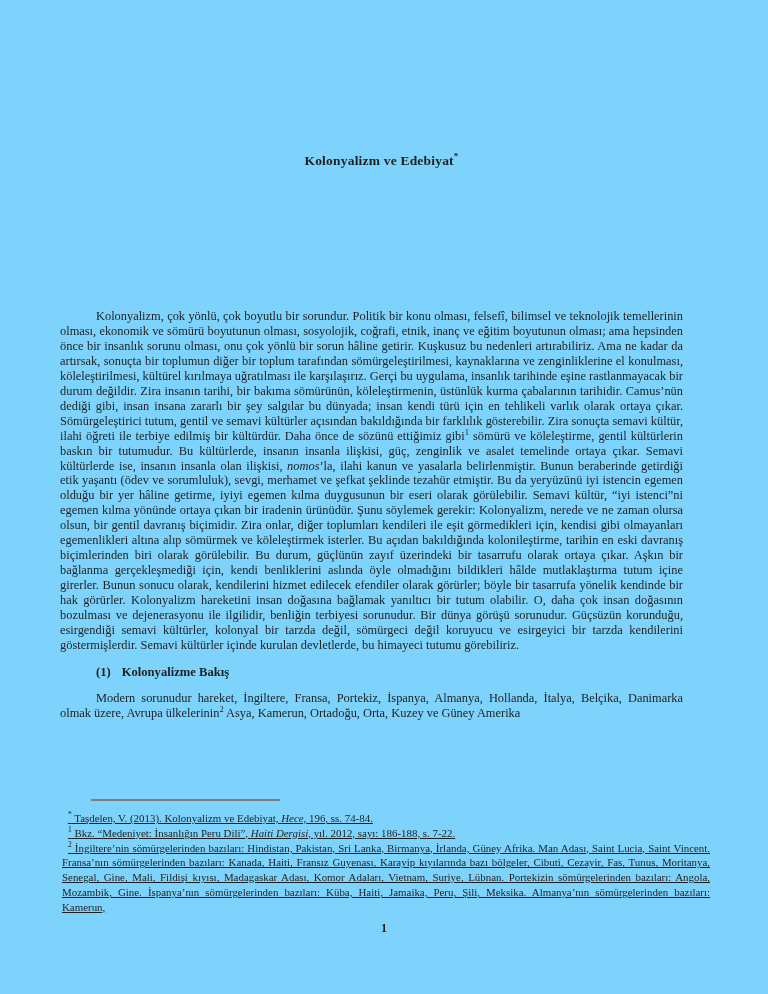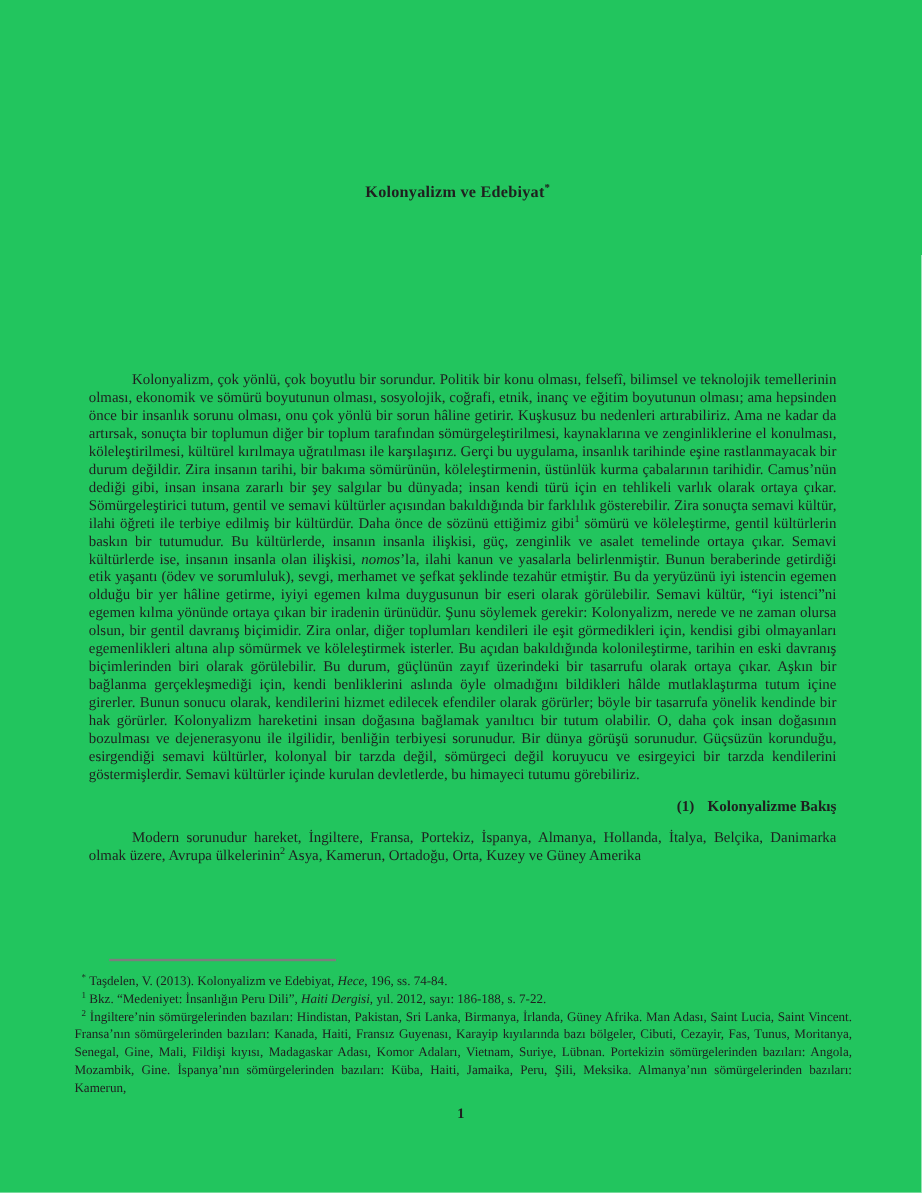--- a/index.html
+++ b/index.html
@@ -1,77 +1,77 @@
 <!DOCTYPE html>
 <html><head>
 <meta charset="utf-8">
 <style>
   html, body { margin:0; padding:0; background:#ffffff; }
   .page {
     position:relative;
     width:768px;
     height:994px;
-    background:#22c55e;
+    background:#7dd3fc;
     color:#1f1f1f;
     font-family:"Liberation Serif","DejaVu Serif",serif;
     overflow:hidden;
     margin:0 auto;
   }
   .title {
     position:absolute;
     top:151px;
     left:70px;
     right:75px;
     text-align:center;
     font-weight:bold;
     font-size:13.5px;
     letter-spacing:0.2px;
   }
   .title sup { font-size:9px; }
   .content {
     position:absolute;
     top:309px;
-    left:74px;
+    left:60px;
     width:623px;
   }
   .body-para {
     margin:0;
     text-align:justify;
     font-size:12.4px;
     line-height:14.95px;
     text-indent:36px;
   }
   .body-para sup { font-size:8.5px; line-height:0; }
   .section-heading {
     margin:12px 0 11px 0;
     font-size:12.6px;
     font-weight:bold;
     text-indent:36px;
     line-height:15px;
-    text-align:right;
   }
   .heading-num { margin-right:11px; }
   .footnotes {
     position:absolute;
     top:799px;
     left:62px;
     width:648px;
     font-size:10.9px;
     line-height:14.8px;
   }
   .fn-separator {
     width:189px;
     height:2px;
     background:#7d7d7d;
     margin:0 0 10px 29px;
   }
   .footnote {
     margin:0;
     text-align:justify;
     text-indent:6px;
+    text-decoration:underline;
   }
   .footnote sup { font-size:7.5px; line-height:0; }
   .page-number {
     position:absolute;
     bottom:58px;
     left:0;
     right:0;
     text-align:center;
     font-size:12px;
     font-weight:bold;

